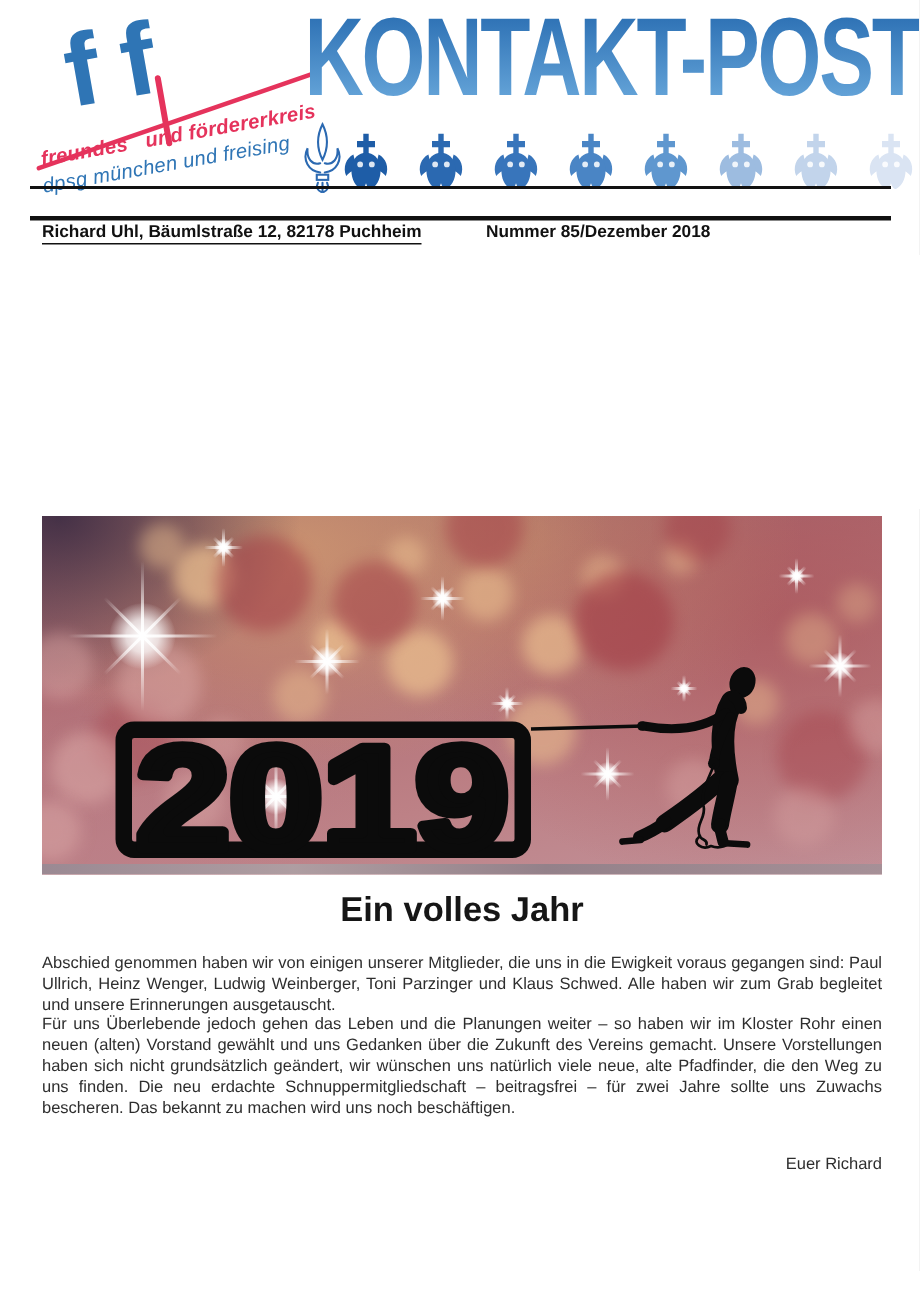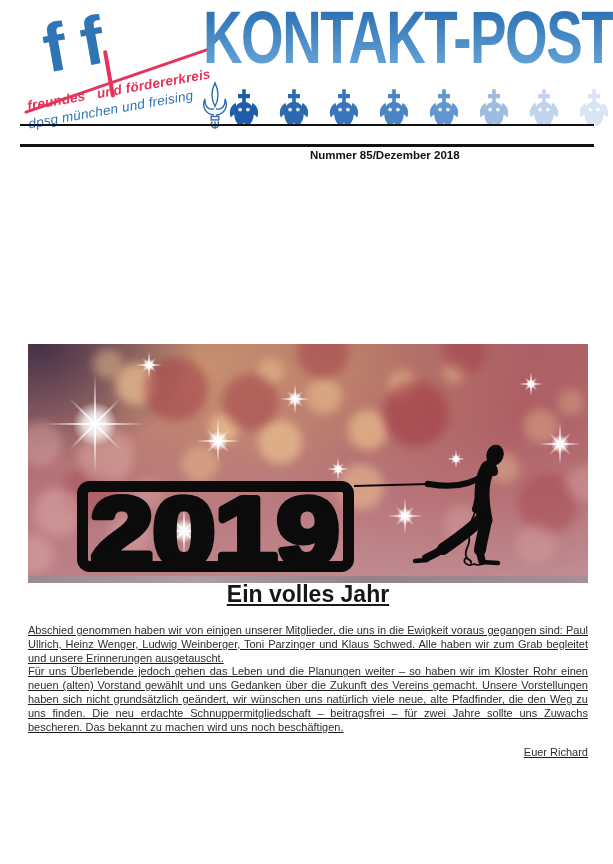--- a/index.html
+++ b/index.html
@@ -29,21 +29,21 @@
   .lilies{position:absolute;left:24px;top:12px;width:386px;display:flex;justify-content:space-between;align-items:flex-start;}
   .lily{display:block;}
 
   
   .rule{position:absolute;left:20px;width:574px;background:#111;}
   .rule.thin{top:124px;height:1.5px;}
   .rule.thick{top:144px;height:2.5px;}
   .tagline{position:absolute;left:24px;top:128px;width:580px;font-size:11px;letter-spacing:-.1px;color:#1c1c1c;white-space:nowrap;}
   .address-row{position:absolute;left:28px;top:149px;width:566px;height:16px;font-size:11.5px;font-weight:bold;color:#111;}
   .address{border-bottom:1.5px solid #111;padding-bottom:1px;}
-  .issue{position:absolute;left:282px;top:0;}
+  .issue{position:absolute;left:296px;top:0;}
 
   
   .banner{
     position:absolute;left:28px;top:344px;width:560px;height:239px;overflow:hidden;margin:0;
     background:
       radial-gradient(ellipse 230px 170px at 2% 0%, rgba(58,42,66,.9), rgba(58,42,66,0) 70%),
       radial-gradient(ellipse 300px 210px at 30% 10%, rgba(208,153,112,.85), rgba(208,153,112,0) 70%),
       radial-gradient(ellipse 260px 190px at 58% 6%, rgba(198,142,102,.5), rgba(198,142,102,0) 70%),
       radial-gradient(ellipse 350px 260px at 88% 28%, rgba(168,76,80,.55), rgba(168,76,80,0) 72%),
       radial-gradient(ellipse 300px 200px at 6% 94%, rgba(188,128,138,.55), rgba(188,128,138,0) 70%),
@@ -60,24 +60,24 @@
     background:linear-gradient(90deg,rgba(255,255,255,0),rgba(255,255,255,.85) 38%,#fff 50%,rgba(255,255,255,.85) 62%,rgba(255,255,255,0));}
   .star i.r45{transform:rotate(45deg) scaleX(.72);}
   .star i.r90{transform:rotate(90deg);}
   .star i.r135{transform:rotate(135deg) scaleX(.72);}
   .star b{position:absolute;left:28%;top:28%;width:44%;height:44%;border-radius:50%;display:block;
     background:radial-gradient(circle,#fff 0%,rgba(255,255,255,.75) 35%,rgba(255,255,255,0) 72%);}
   .scene{position:absolute;left:0;top:0;z-index:4;}
   .scene text{font-family:"Liberation Sans",sans-serif;font-weight:bold;}
 
   
-  .article{position:absolute;left:28px;top:576px;width:560px;text-decoration:underline;}
+  .article{position:absolute;left:28px;top:588px;width:560px;}
   .headline{margin:4px 0 16px 0;text-align:center;font-size:23px;line-height:28px;font-weight:bold;color:#161616;}
   .article p{margin:0;font-size:11px;line-height:13.8px;text-align:justify;color:#2e2e2e;hyphens:manual;}
-  .signature{margin-top:12px;text-align:right;font-size:11px;color:#2e2e2e;}
+  .signature{margin-top:24px;text-align:right;font-size:11px;color:#2e2e2e;}
 </style>
 </head>
 <body>
 
 <div class="page">
 
   <header>
     <div class="logo">
       <div class="logo-ff">
         <span style="color: rgb(47, 117, 181);">f</span>
@@ -187,20 +187,21 @@
   <circle cx="36.5" cy="35" r="3.2" fill="#ffffff" opacity=".85"></circle>
 </svg></span>
         </span>
     </div>
   </header>
 
   <div class="rule thin"></div>
   <div class="rule thick"></div>
 
   <div class="address-row">
+    <span class="address">Richard Uhl, Bäumlstraße 12, 82178 Puchheim</span>
     <span class="issue">Nummer 85/Dezember 2018</span>
   </div>
 
   <figure class="banner">
     <div id="bokeh">
         <span class="bk peach" style="left: 87px; top: 19px; width: 42px; height: 42px; opacity: 0.75; background: rgb(233, 189, 143);"></span>
         <span class="bk peach" style="left: 181px; top: 69px; width: 30px; height: 30px; opacity: 0.8; background: rgb(233, 189, 143);"></span>
         <span class="bk peach" style="left: 230px; top: 76px; width: 44px; height: 44px; opacity: 0.75; background: rgb(233, 189, 143);"></span>
         <span class="bk peach" style="left: 278px; top: 34px; width: 36px; height: 36px; opacity: 0.6; background: rgb(233, 189, 143);"></span>
         <span class="bk peach" style="left: 320px; top: 66px; width: 40px; height: 40px; opacity: 0.7; background: rgb(233, 189, 143);"></span>

